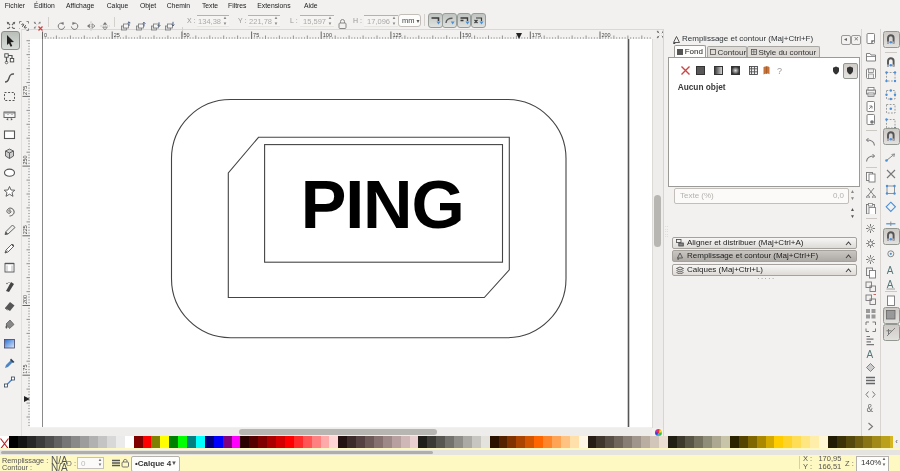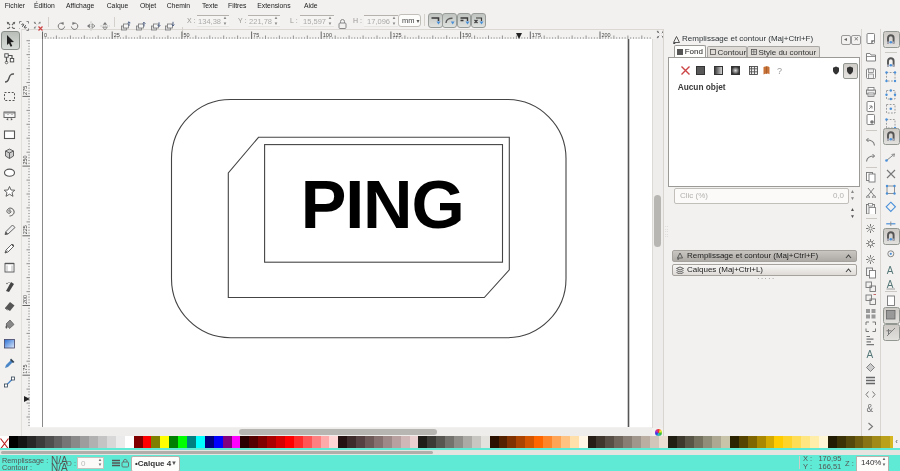--- a/index.html
+++ b/index.html
@@ -712,26 +712,36 @@
         </svg>
       </div>
       <div style="position:absolute;left:178.5px;top:-2px;width:13px;height:14px;background:linear-gradient(#cfccc8,#e6e4e1);border:1px solid #939791;border-radius:2px">
         <svg width="8" height="9" style="position:absolute;left:2px;top:2px">
           <path d="M1 1.8 L4 0.5 L7 1.8 L7 4.5 C7 7 4 8.5 4 8.5 C4 8.5 1 7 1 4.5 Z" fill="#333"></path>
         </svg>
       </div>
     </div>
     <div style="position:absolute;left:13.7px;top:52.5px;font-size:8.3px;font-weight:bold;color:#3a3a3a">Aucun objet</div>
     <div style="position:absolute;left:10px;top:159px;width:173px;height:14px;background:#fbfaf9;border:1px solid #c2bfbb;border-radius:2px">
-      <span style="position:absolute;left:5px;top:2px;font-size:8px;color:#b4b1ad">Clic (%)</span>
+      <span style="position:absolute;left:5px;top:2px;font-size:8px;color:#b4b1ad">Texte (%)</span>
       <span style="position:absolute;right:4px;top:2px;font-size:8px;color:#b4b1ad">0,0</span>
     </div>
     <div style="position:absolute;left:184px;top:159px;width:9px;height:16px;font-size:5px;color:#888;line-height:7px;text-align:center">▲<br>▼</div>
     <div style="position:absolute;left:184px;top:177px;width:9px;height:16px;font-size:5px;color:#555;line-height:7px;text-align:center">▲<br>▼</div>
     <div style="position:absolute;left:1px;top:196px;width:3px;height:14px;color:#aaa;font-size:5px;line-height:2.5px">··<br>··<br>··<br>··<br>··</div>
+    <div style="position:absolute;left:8px;top:208px;width:183px;height:10px;background:linear-gradient(#f7f6f5,#dedbd7);border:1px solid #a5a29e;border-radius:2px">
+      <svg width="8" height="8" style="position:absolute;left:3px;top:1px">
+        <rect x="0.5" y="0.5" width="4.5" height="3" fill="none" stroke="#444" stroke-width="0.8"></rect>
+        <rect x="2.8" y="4" width="4.5" height="3" fill="#888" stroke="#444" stroke-width="0.8"></rect>
+      </svg>
+      <span style="position:absolute;left:14px;top:0px;font-size:8px;color:#1c1c1c">Aligner et distribuer (Maj+Ctrl+A)</span>
+      <svg width="7" height="5" style="position:absolute;right:4px;top:3px">
+        <path d="M1 4 L3.5 1 L6 4" fill="none" stroke="#444" stroke-width="1.1"></path>
+      </svg>
+    </div>
     <div style="position:absolute;left:8px;top:220.5px;width:183px;height:10px;background:linear-gradient(#c9c6c2,#aeaba6);border:1px solid #a5a29e;border-radius:2px">
       <svg width="8" height="8" style="position:absolute;left:3px;top:1px">
         <path d="M1.5 6 L4 1 L6.5 6 Z" fill="none" stroke="#444" stroke-width="0.8"></path>
         <path d="M1 6.5 C1 8 3.2 8 3.2 6.5 Z" fill="#444"></path>
       </svg>
       <span style="position:absolute;left:14px;top:0px;font-size:8px;color:#1c1c1c">Remplissage et contour (Maj+Ctrl+F)</span>
       <svg width="7" height="5" style="position:absolute;right:4px;top:3px">
         <path d="M1 4 L3.5 1 L6 4" fill="none" stroke="#444" stroke-width="1.1"></path>
       </svg>
     </div>
@@ -1049,21 +1059,21 @@
     <div style="position:absolute;left:827.8px;top:0;width:9.6px;height:11.5px;background:#221c04"></div>
     <div style="position:absolute;left:836.7px;top:0;width:9.6px;height:11.5px;background:#3c3208"></div>
     <div style="position:absolute;left:845.6px;top:0;width:9.6px;height:11.5px;background:#55480c"></div>
     <div style="position:absolute;left:854.5px;top:0;width:9.6px;height:11.5px;background:#6f5e10"></div>
     <div style="position:absolute;left:863.4px;top:0;width:9.6px;height:11.5px;background:#887414"></div>
     <div style="position:absolute;left:872.3px;top:0;width:9.6px;height:11.5px;background:#a28a18"></div>
     <div style="position:absolute;left:881.2px;top:0;width:9.6px;height:11.5px;background:#bba01c"></div>
     <div style="position:absolute;left:890.1px;top:0;width:2.9px;height:11.5px;background:#d5b620"></div>
     <div style="position:absolute;left:893px;top:0;width:7px;height:11.5px;background:#f2f1f0;color:#555;font-size:8px;line-height:11px;text-align:center">‹</div>
   </div>
-<div style="position:absolute;left:0;top:448px;width:900px;height:23px;background:#5eead4">
+<div style="position:absolute;left:0;top:448px;width:900px;height:23px;background:#fef9c3">
     <div style="position:absolute;left:0;top:2px;width:900px;height:4.5px;background:#e6e4e1">
       <div style="position:absolute;left:1px;top:0.5px;width:432px;height:3.5px;background:#b0aeaa;border-radius:2px"></div>
     </div>
     <div style="position:absolute;left:2px;top:9px;font-size:7.3px;color:#555;line-height:7px">Remplissage&nbsp;:<br>Contour&nbsp;:</div>
     <div style="position:absolute;left:51px;top:9px;font-size:10px;color:#555;line-height:7px">N/A<br>N/A</div>
     <div style="position:absolute;left:66px;top:11px;font-size:7.5px;color:#666">O :</div>
     <div style="position:absolute;left:77px;top:8.5px;width:27px;height:12px;background:#fbfaf9;border:1px solid #c5c2be;font-size:8px;color:#bbb;line-height:11px;padding-left:3px;box-sizing:border-box">0</div>
     <div style="position:absolute;left:96px;top:8.5px;width:8px;height:12px;font-size:4.5px;color:#777;line-height:5.5px;text-align:center">▲<br>▼</div>
     <svg width="10" height="10" style="position:absolute;left:111px;top:10px">
       <path d="M1 2.5 H9 M1 5 H9 M1 7.5 H9" stroke="#555" stroke-width="1.3"></path>

